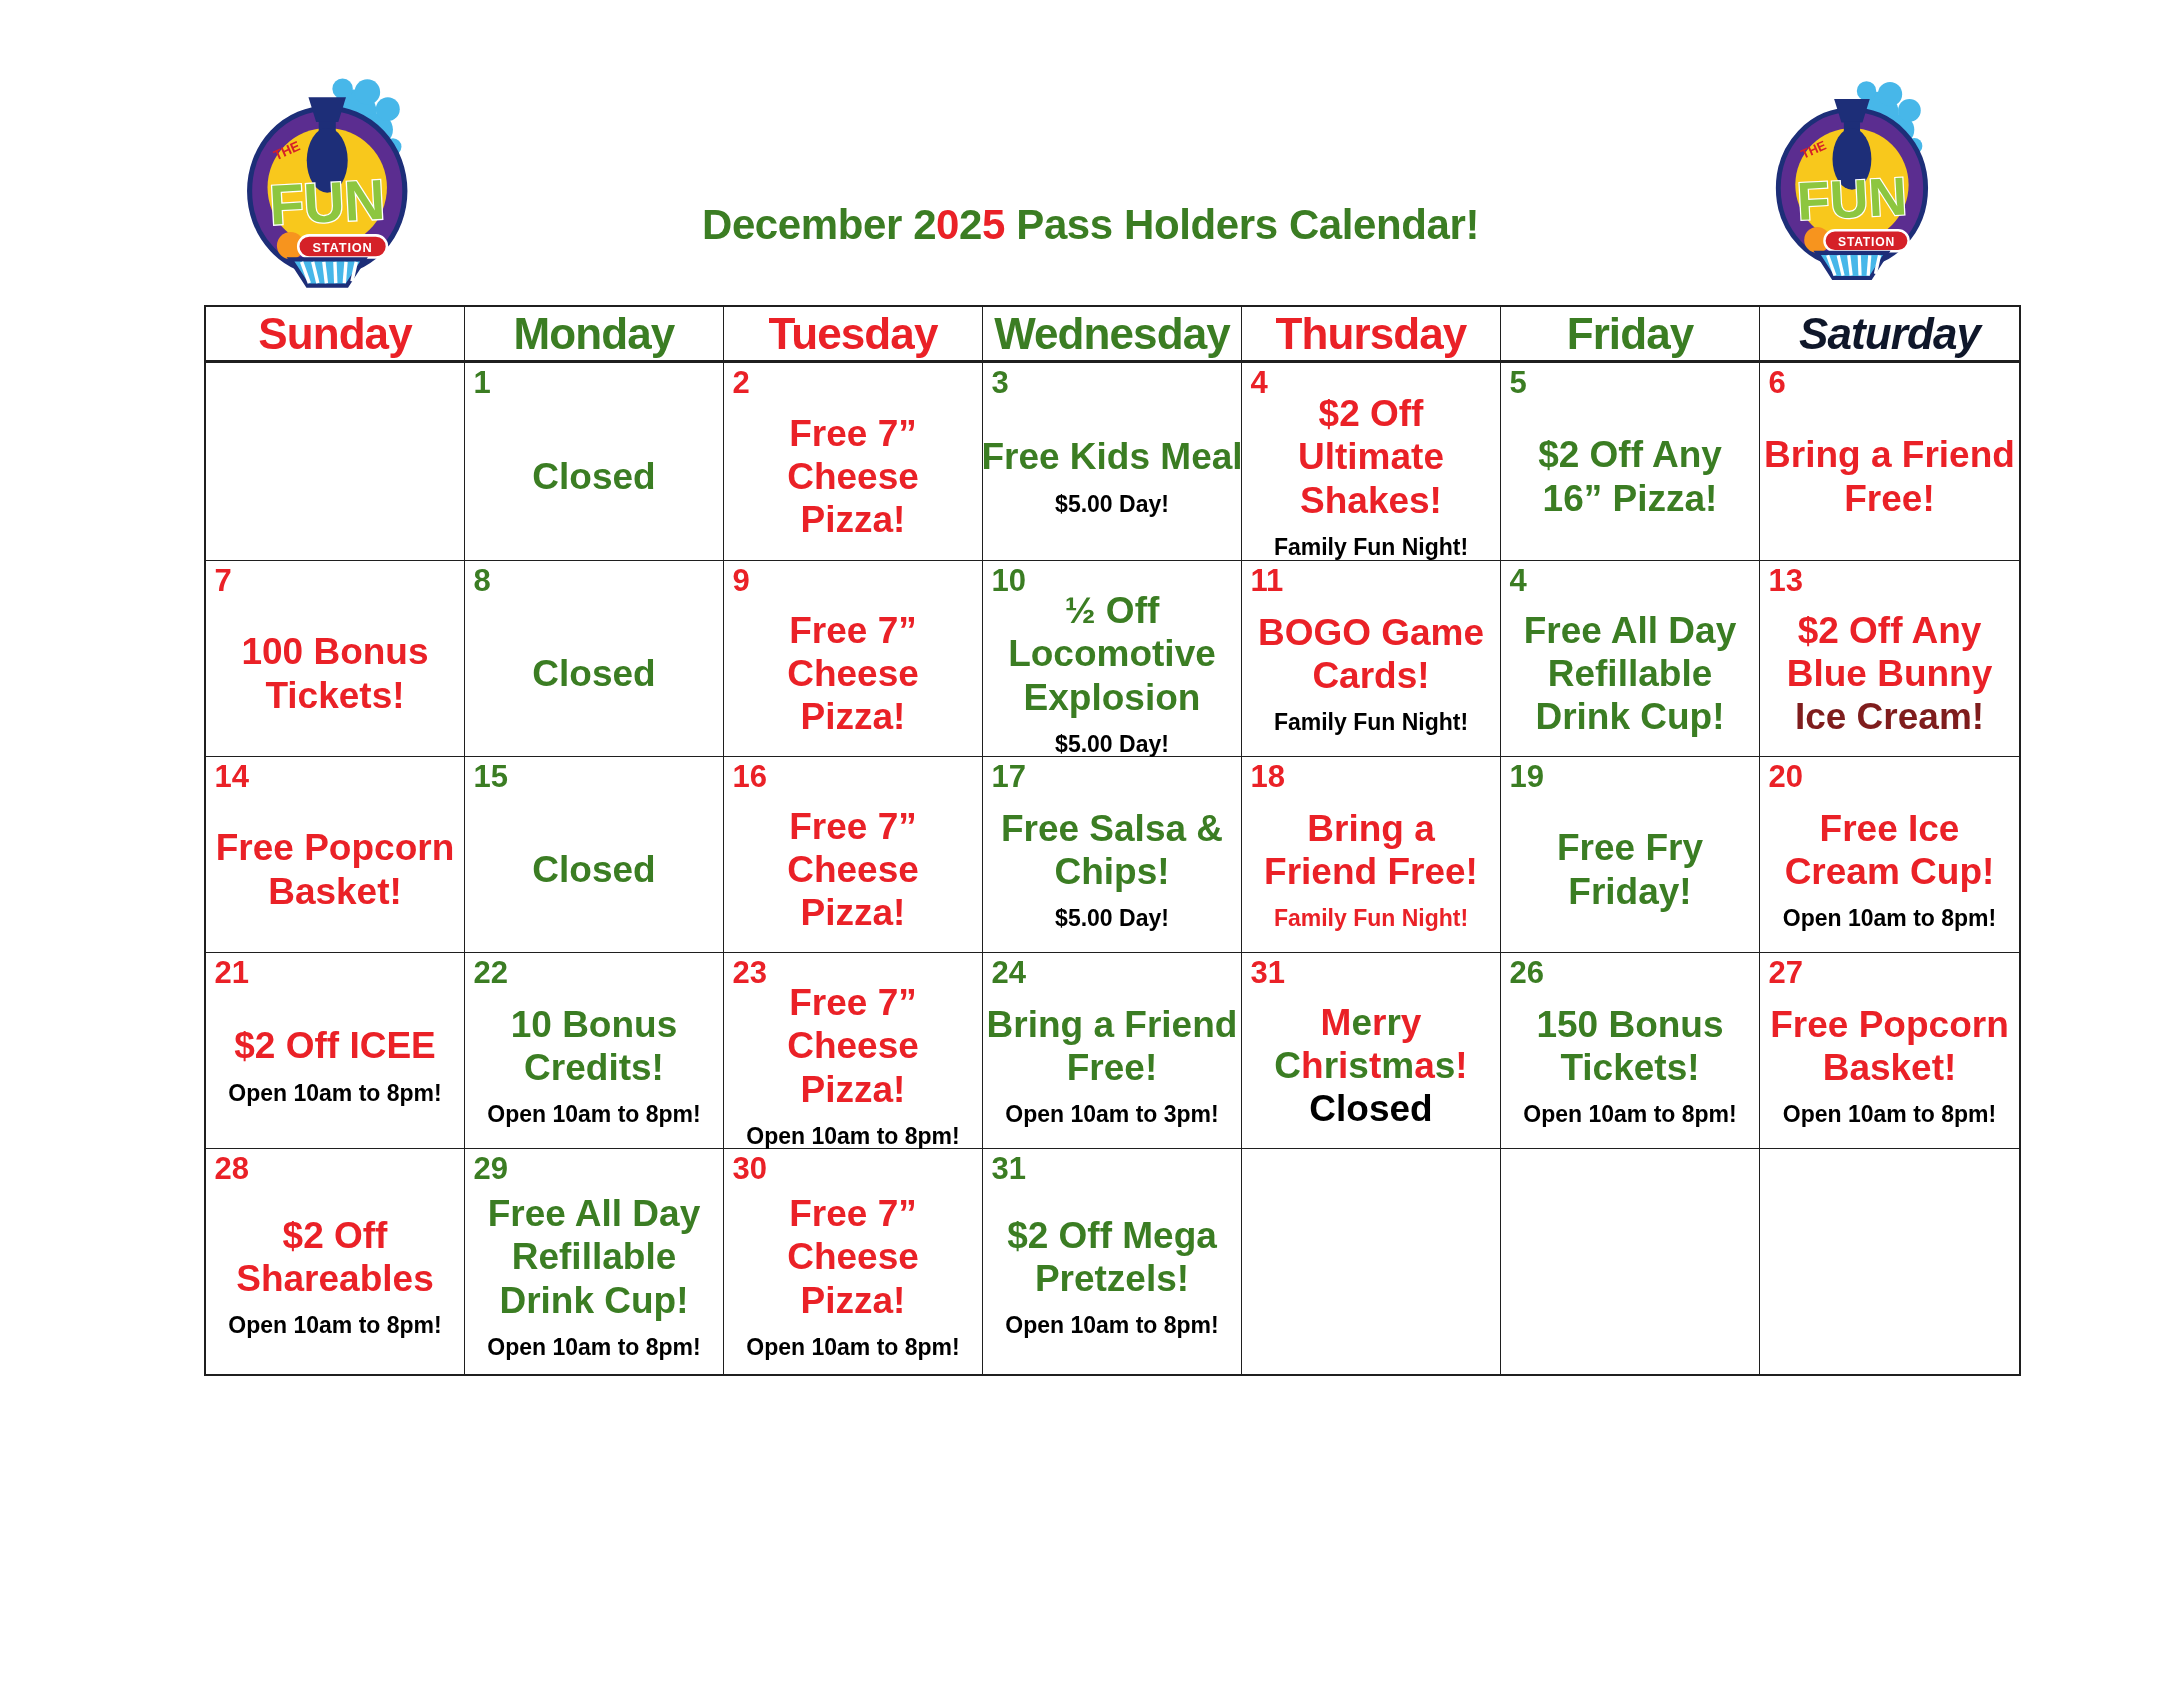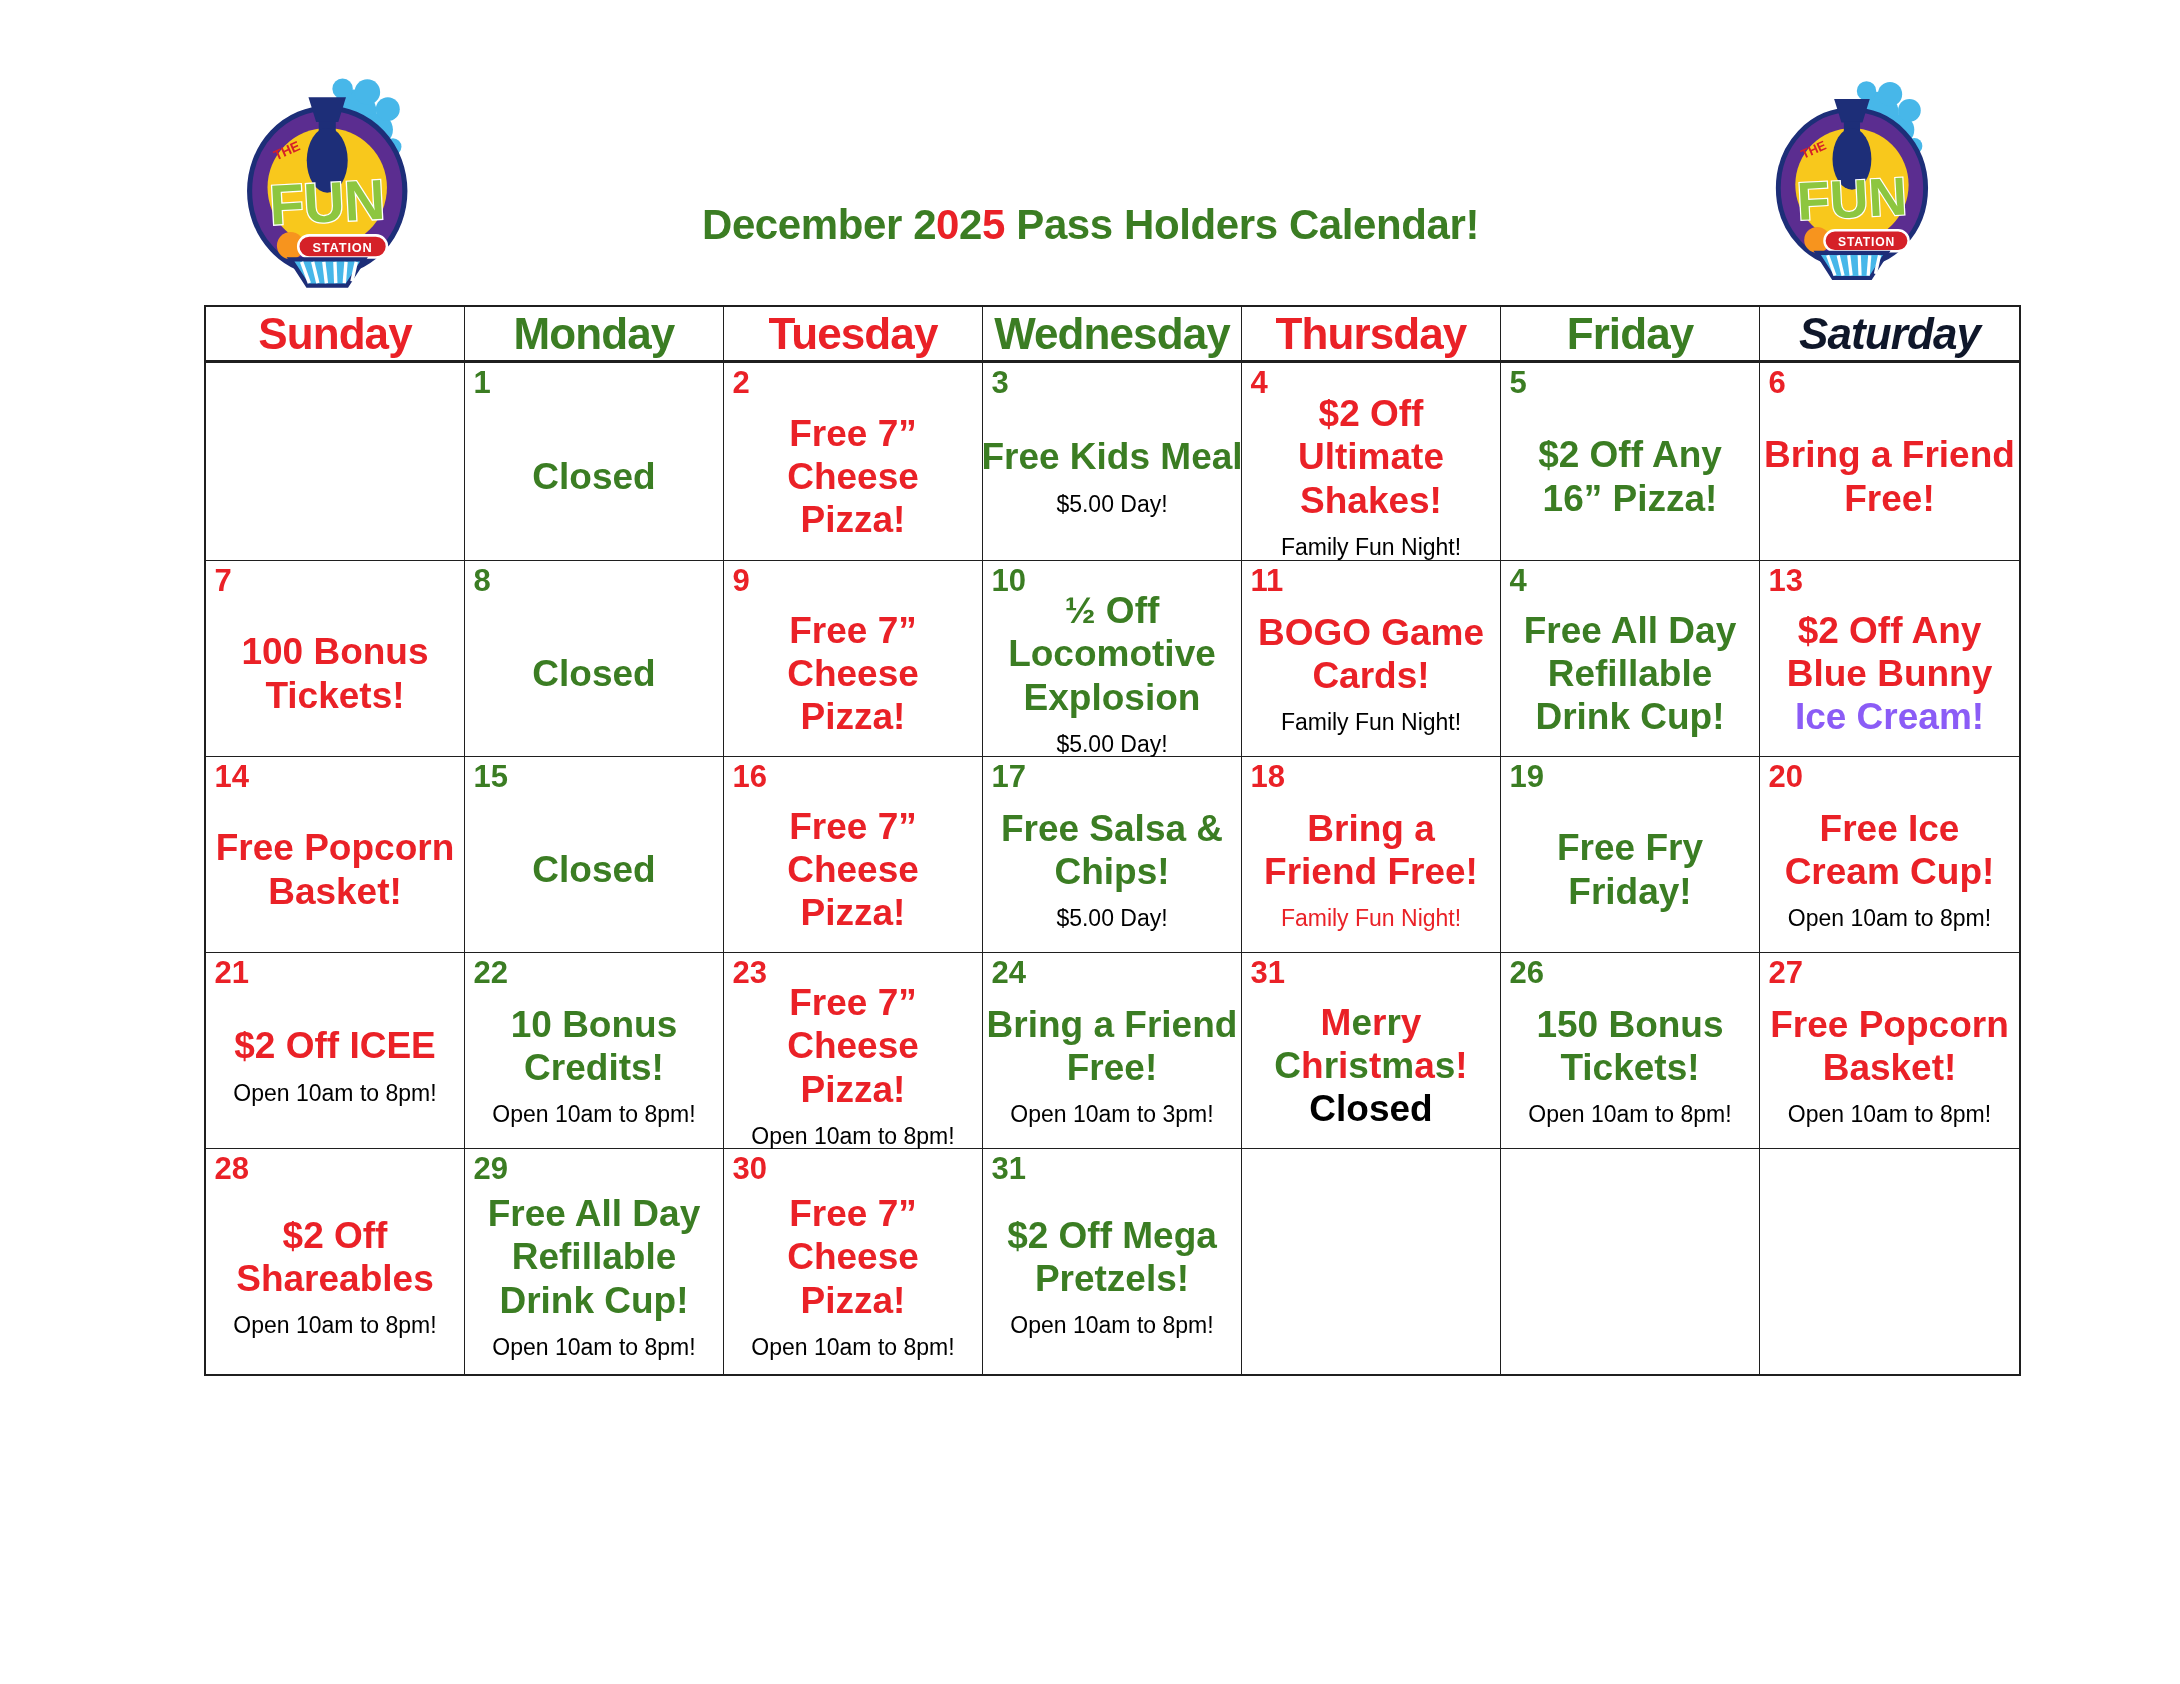--- a/index.html
+++ b/index.html
@@ -76,21 +76,21 @@
   }
   .promo {
     font-size: 37px;
     font-weight: bold;
     line-height: 1.17;
     text-align: center;
     white-space: nowrap;
   }
   .note {
     font-size: 23px;
-    font-weight: normal;
+    font-weight: bold;
     line-height: 1.22;
     color: #000000;
     text-align: center;
     margin-top: 11px;
     white-space: nowrap;
   }
 </style>
 </head>
 <body>
 
@@ -261,21 +261,21 @@
           <div class="promo" style="color: rgb(59, 125, 35);">Free All Day</div>
           <div class="promo" style="color: rgb(59, 125, 35);">Refillable</div>
           <div class="promo" style="color: rgb(59, 125, 35);">Drink Cup!</div>
         </div>
       </div>
       <div class="dcell">
         <div class="datenum" style="color: rgb(234, 33, 39);">13</div>
         <div class="content">
           <div class="promo" style="color: rgb(234, 33, 39);">$2 Off Any</div>
           <div class="promo" style="color: rgb(234, 33, 39);">Blue Bunny</div>
-          <div class="promo" style="color: #8b5cf6;">Ice Cream!</div>
+          <div class="promo" style="color: #7f1d1d;">Ice Cream!</div>
         </div>
       </div>
       <div class="dcell">
         <div class="datenum" style="color: rgb(234, 33, 39);">14</div>
         <div class="content">
           <div class="promo" style="color: rgb(234, 33, 39);">Free Popcorn</div>
           <div class="promo" style="color: rgb(234, 33, 39);">Basket!</div>
         </div>
       </div>
       <div class="dcell">

